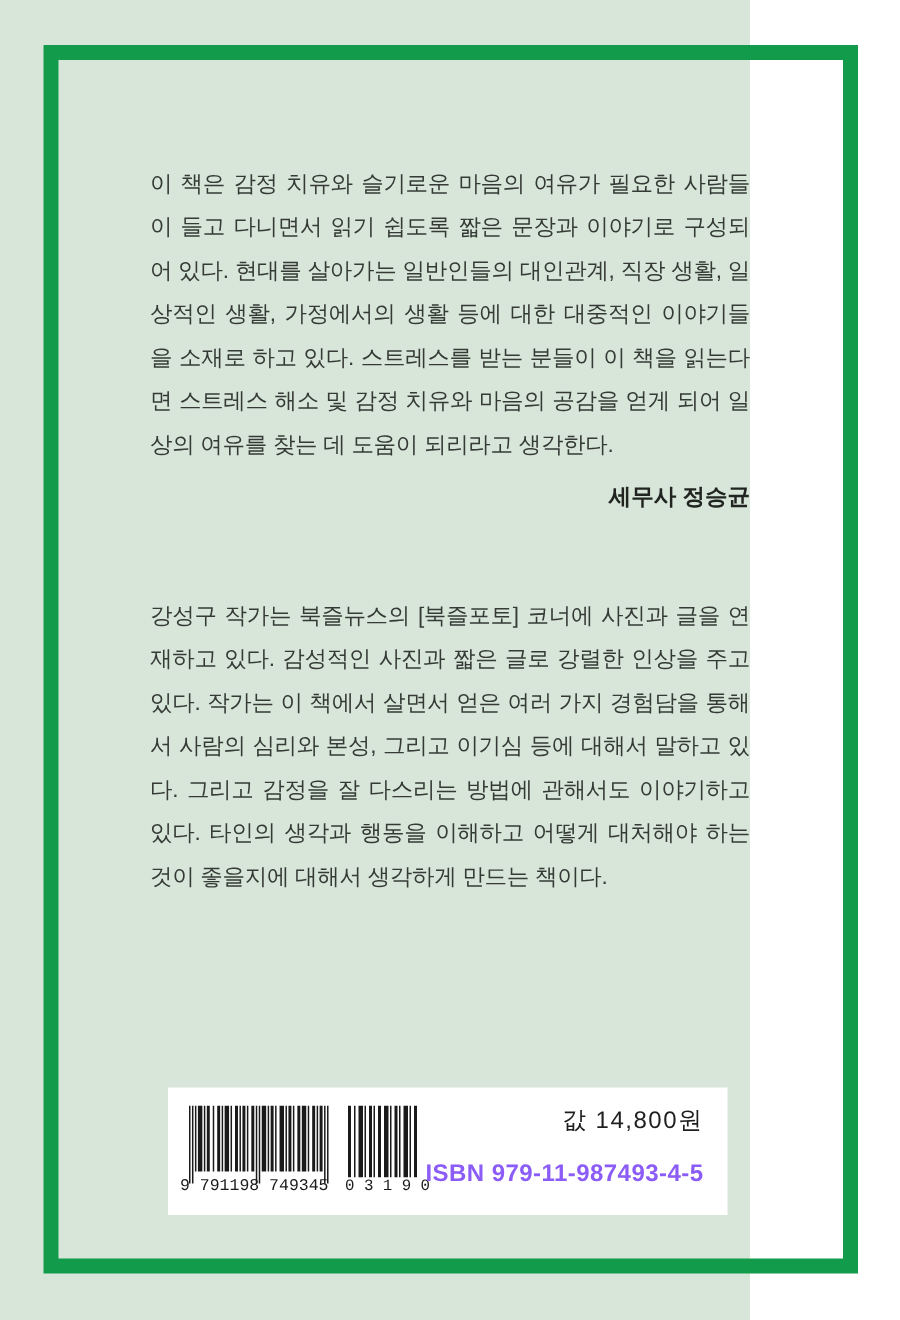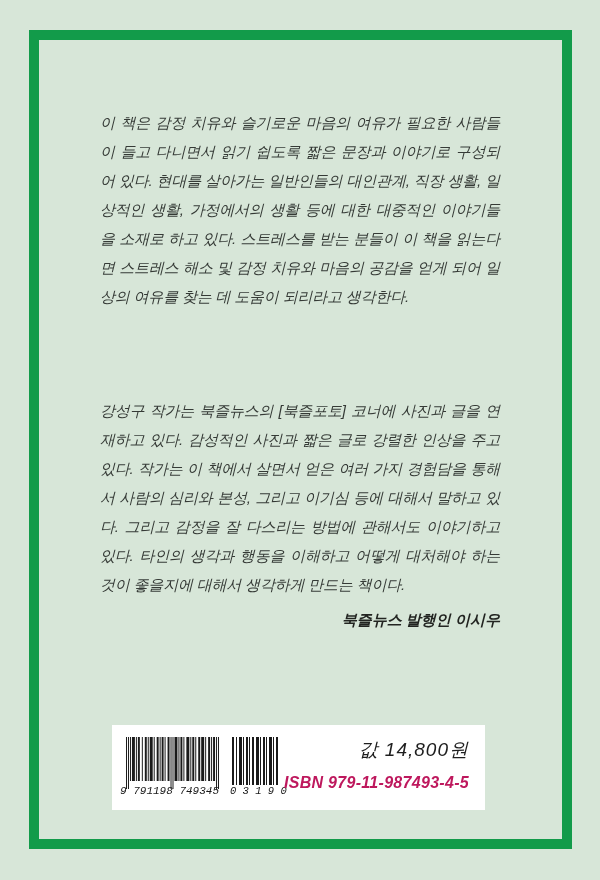--- a/index.html
+++ b/index.html
@@ -5,24 +5,23 @@
   html, body {
     margin: 0;
     padding: 0;
     width: 600px;
     height: 880px;
     overflow: hidden;
     font-family: "Liberation Sans", sans-serif;
   }
   .cover {
     position: relative;
-    width: 600px;
+    width: 500px;
     height: 880px;
     background: #d7e6d8;
-    font-style: italic;
   }
   .frame {
     position: absolute;
     left: 29px;
     top: 30px;
     width: 543px;
     height: 819px;
     box-sizing: border-box;
     border: 10px solid #129b4a;
   }
@@ -90,50 +89,50 @@
     text-align: center;
     font-family: "Liberation Mono", monospace;
     font-size: 10.5px;
     color: #1a1a1a;
     white-space: nowrap;
   }
   .price-label {
     position: absolute;
     right: 16px;
     top: 12px;
-    font-size: 19px;
+    font-size: 16px;
     letter-spacing: 1px;
     color: #1e1e1e;
     margin-left: 17px;
   }
   .isbn-label {
     position: absolute;
     right: 16px;
     top: 49px;
     font-size: 16px;
     font-weight: 600;
     letter-spacing: 0.3px;
-    color: #be185d;
+    color: #8b5cf6;
   }
   svg rect { fill: #1a1a1a; }
 </style>
 </head>
 <body>
 
 <div class="cover">
 
   <div class="frame"></div>
 
   <section class="review review-1">
     <p class="body">이 책은 감정 치유와 슬기로운 마음의 여유가 필요한 사람들이 들고 다니면서 읽기 쉽도록 짧은 문장과 이야기로 구성되어 있다. 현대를 살아가는 일반인들의 대인관계, 직장 생활, 일상적인 생활, 가정에서의 생활 등에 대한 대중적인 이야기들을 소재로 하고 있다. 스트레스를 받는 분들이 이 책을 읽는다면 스트레스 해소 및 감정 치유와 마음의 공감을 얻게 되어 일상의 여유를 찾는 데 도움이 되리라고 생각한다.</p>
+    <p class="attribution">세무사 정승균</p>
   </section>
 
   <section class="review review-2">
     <p class="body">강성구 작가는 북즐뉴스의 [북즐포토] 코너에 사진과 글을 연재하고 있다. 감성적인 사진과 짧은 글로 강렬한 인상을 주고 있다. 작가는 이 책에서 살면서 얻은 여러 가지 경험담을 통해서 사람의 심리와 본성, 그리고 이기심 등에 대해서 말하고 있다. 그리고 감정을 잘 다스리는 방법에 관해서도 이야기하고 있다. 타인의 생각과 행동을 이해하고 어떻게 대처해야 하는 것이 좋을지에 대해서 생각하게 만드는 책이다.</p>
-    <p class="attribution">북즐뉴스 발행인 이시우</p>
   </section>
 
   <div class="barcode-panel">
 
     <svg class="bc-main" viewBox="0 0 95 56" preserveAspectRatio="none">
       <rect x="0" y="0" width="1" height="52"></rect>
       <rect x="2" y="0" width="1" height="52"></rect>
       <rect x="4" y="0" width="1" height="44"></rect>
       <rect x="6" y="0" width="3" height="44"></rect>
       <rect x="10" y="0" width="1" height="44"></rect>

